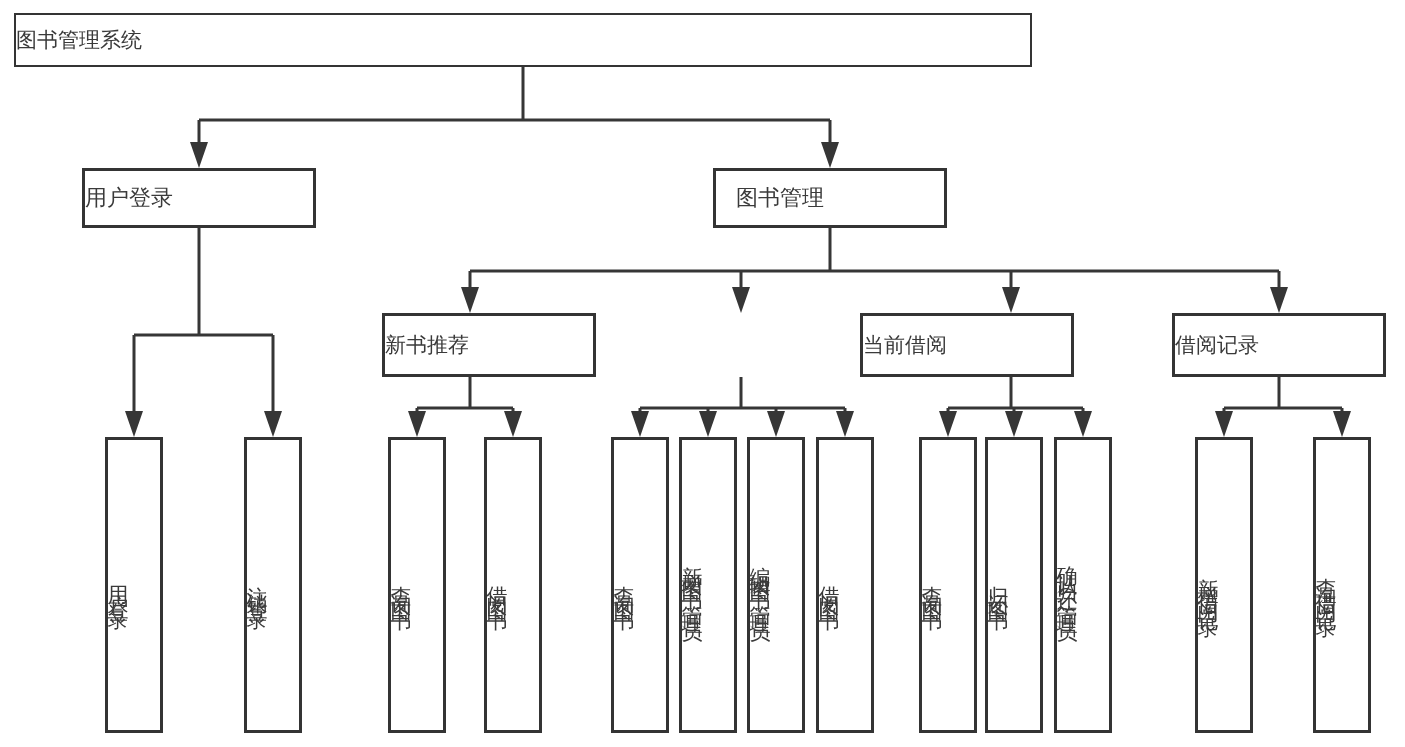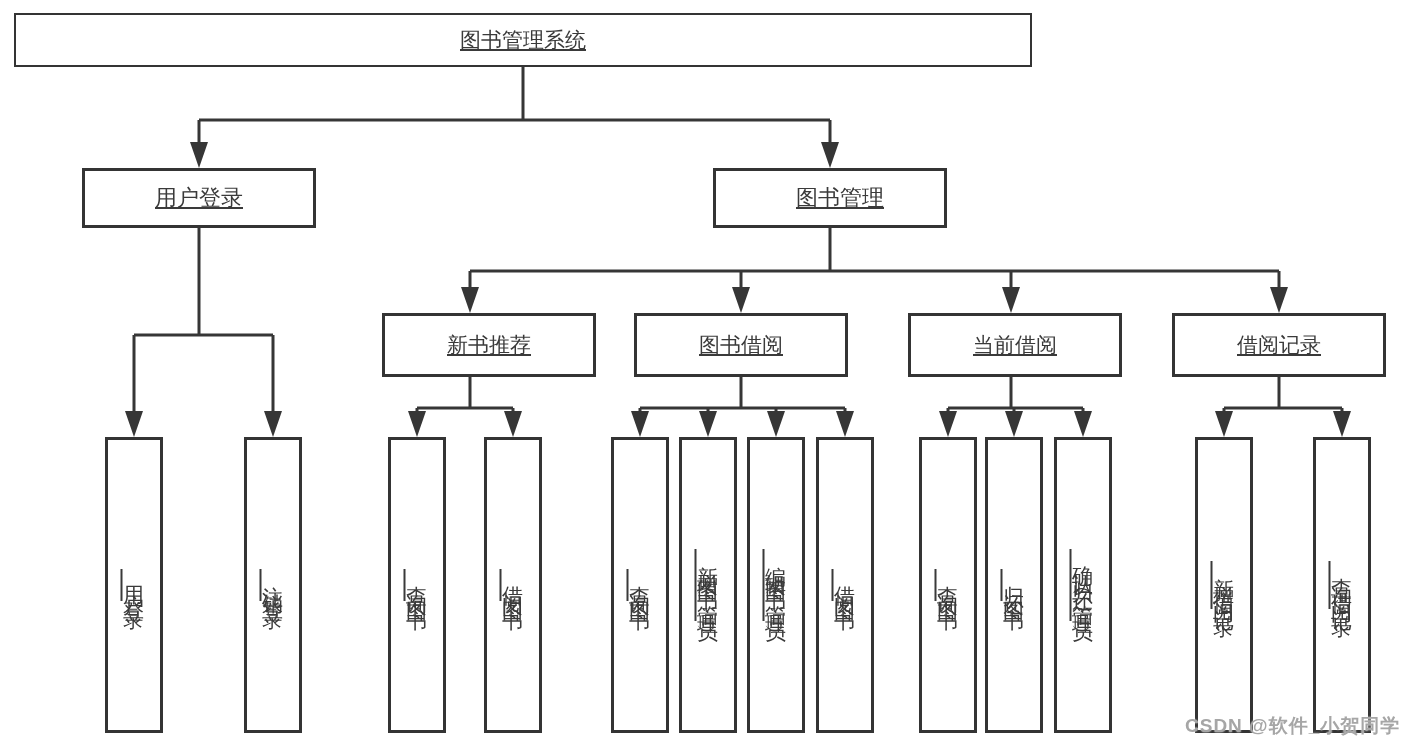--- a/index.html
+++ b/index.html
@@ -24,23 +24,22 @@
     stroke-width: 3px;
   }
   .connectors polygon { fill: #363636; stroke: none; }
   .box {
     position: absolute;
     background: #ffffff;
     border: 3px solid #343434;
     color: #3a3a3a;
     display: flex;
     align-items: center;
-    justify-content: center;
+    justify-content: flex-start;
     text-align: center;
-    text-decoration: underline;
   }
   .box.root {
     left: 14px; top: 13px;
     width: 1018px; height: 54px;
     border-width: 2px;
     font-size: 21px;
   }
   .box.lvl2 {
     top: 168px; width: 234px; height: 60px;
     font-size: 22px;
@@ -133,24 +132,21 @@
   <div class="box lvl2" style="left:82px;">
     <span>用户登录</span>
   </div>
   <div class="box lvl2" style="left:713px;padding-left:20px;">
     <span>图书管理</span>
   </div>
 
   <div class="box lvl3" style="left:382px;">
     <span>新书推荐</span>
   </div>
-  <div class="box lvl3" style="left:634px;">
-    <span>图书借阅</span>
-  </div>
-  <div class="box lvl3" style="left:908px;">
+  <div class="box lvl3" style="left:860px;">
     <span>当前借阅</span>
   </div>
   <div class="box lvl3" style="left:1172px;">
     <span>借阅记录</span>
   </div>
 
   <div class="box leaf" style="left:105px;">
     <span>用户登录</span>
   </div>
   <div class="box leaf" style="left:244px;">
@@ -183,15 +179,14 @@
   <div class="box leaf" style="left:1054px;">
     <span>确认归还（管理员）</span>
   </div>
   <div class="box leaf" style="left:1195px;">
     <span>新增借阅记录</span>
   </div>
   <div class="box leaf" style="left:1313px;">
     <span>查询借阅记录</span>
   </div>
 
-  <div class="watermark">CSDN @软件_小贺同学</div>
 
 </div>
 
 </body></html>

